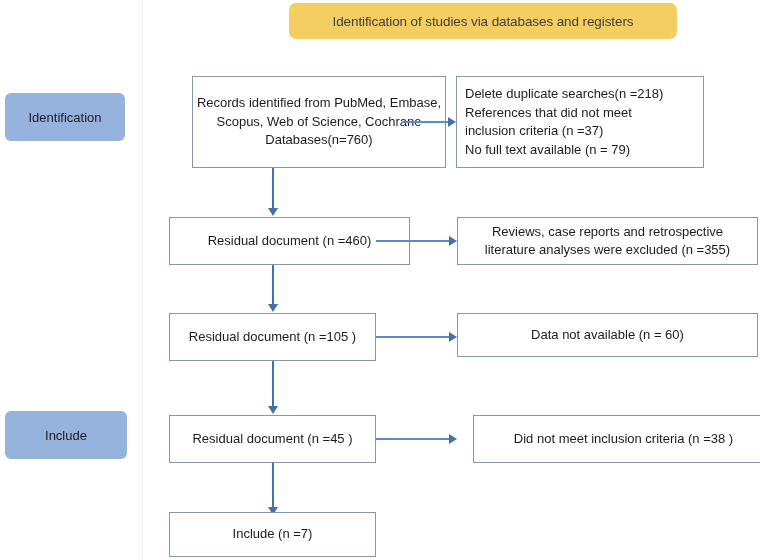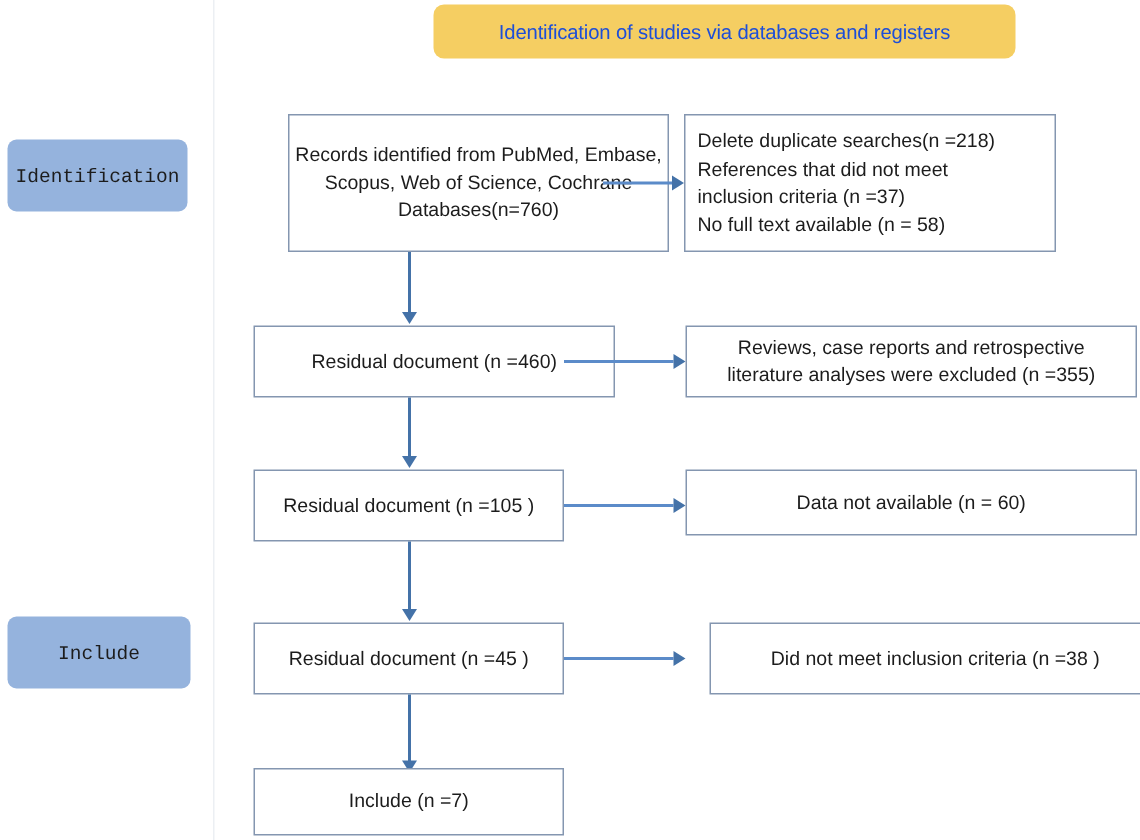--- a/index.html
+++ b/index.html
@@ -29,40 +29,39 @@
     height: 36px;
     background: #F5CE62;
     border-radius: 7px;
     display: flex;
     align-items: center;
     justify-content: center;
     box-sizing: border-box;
   }
   .banner-text {
     font-size: 13.5px;
-    color: #1d4ed8;
+    color: #404040;
     letter-spacing: -0.1px;
     white-space: nowrap;
   }
 
   
   .stage {
     position: absolute;
     background: #95B3DD;
     border-radius: 6px;
     display: flex;
     align-items: center;
     justify-content: center;
     box-sizing: border-box;
   }
   .stage-text {
     font-size: 13px;
     color: #1c1c1c;
     white-space: nowrap;
-    font-family: Liberation Mono, monospace;
   }
 
   
   .box {
     position: absolute;
     background: #ffffff;
     border: 1px solid #8496B0;
     box-sizing: border-box;
     display: flex;
     align-items: center;
@@ -138,21 +137,21 @@
 
   <div class="box center" style="left:148px; top:76px; width:254px; height:92px;margin-left:44px;">
     <span class="box-text">Records identified from PubMed, Embase, Scopus, Web of Science, Cochrane  Databases(n=760)</span>
   </div>
 
   <div class="box left" style="left:456px; top:76px; width:248px; height:92px;">
     <span class="box-text pad-left">
       <span>Delete duplicate searches(n =218)</span><br>
       <span>References that did not meet</span><br>
       <span>inclusion criteria (n =37)</span><br>
-      <span>No full text available (n = 58)</span>
+      <span>No full text available (n = 79)</span>
     </span>
   </div>
 
   <div class="h-line" style="left:402px; top:121px; width:46px;"></div>
   <div class="arrow-right" style="left:448px; top:117px;"></div>
 
   <div class="v-line" style="left:272px; top:168px; height:42px;"></div>
   <div class="arrow-down" style="left:268px; top:208px;"></div>
 
   <div class="box center" style="left:169px; top:217px; width:241px; height:48px;">

